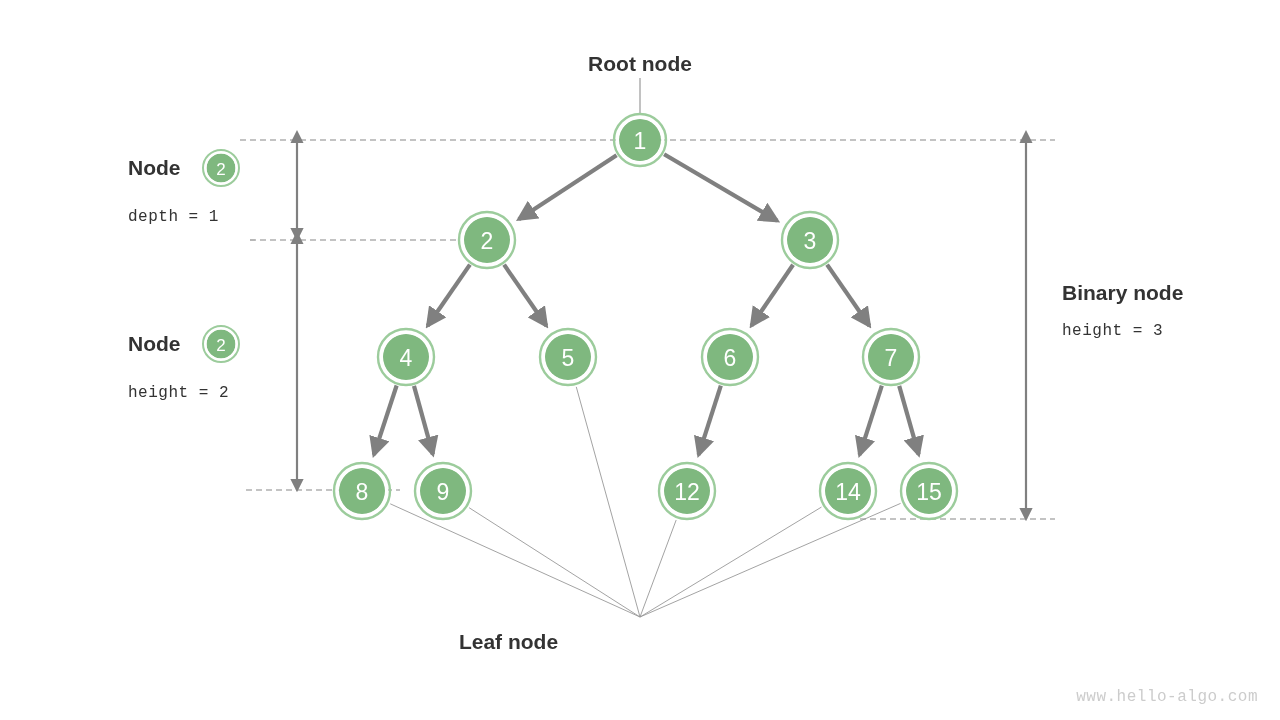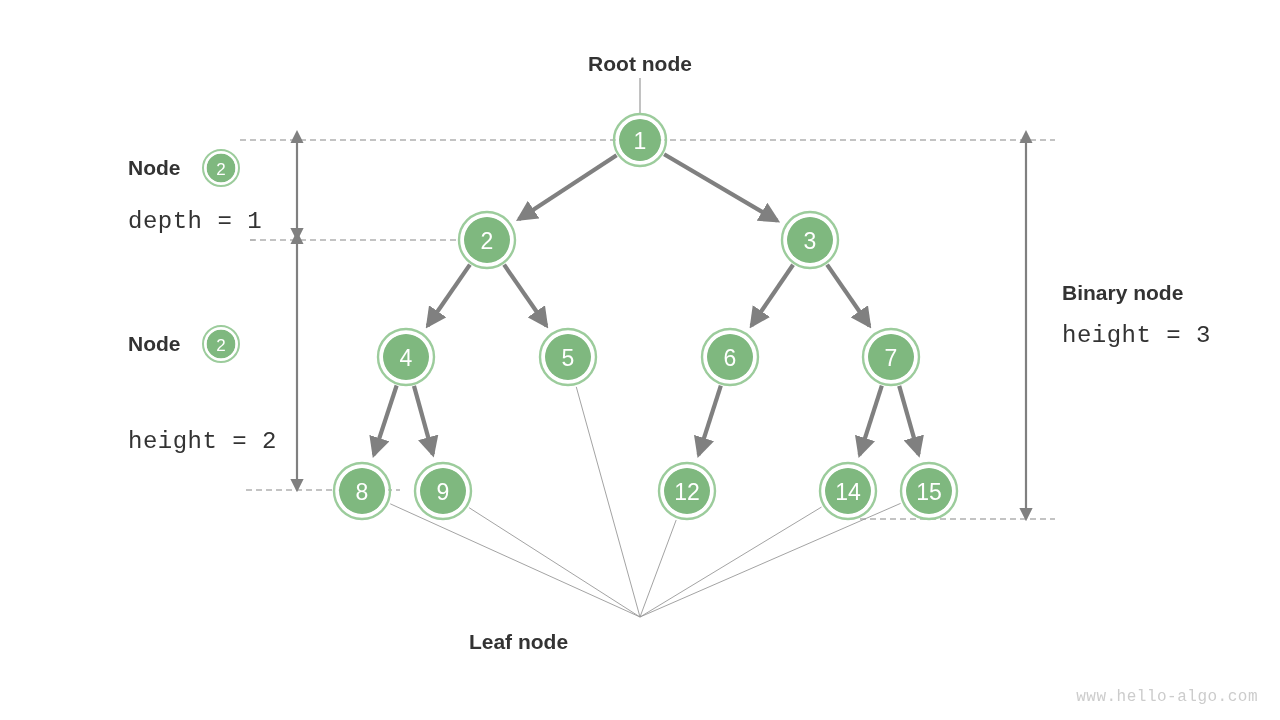--- a/index.html
+++ b/index.html
@@ -40,21 +40,21 @@
     position: absolute;
     font-family: "Liberation Sans", sans-serif;
     font-weight: bold;
     font-size: 21px;
     color: #333333;
     white-space: nowrap;
   }
   .label-mono {
     position: absolute;
     font-family: "Liberation Mono", monospace;
-    font-size: 24px;
+    font-size: 16px;
     color: #333333;
     white-space: nowrap;
     letter-spacing: 0.5px;
   }
   .watermark {
     position: absolute;
     right: 22px;
     bottom: 14px;
     font-family: "Liberation Mono", monospace;
     font-size: 16px;
@@ -200,26 +200,26 @@
           <circle cx="221" cy="344" r="14.5" fill="#7fb87f"></circle>
           <circle cx="221" cy="344" r="15.6" fill="none" stroke="#ffffff" stroke-width="2.2"></circle>
           <circle cx="221" cy="344" r="18" fill="none" stroke="#9ccc9c" stroke-width="2"></circle>
           <text x="221" y="345" class="badge-text">2</text>
         </g>
       </g>
   </svg>
 
   <div class="label-bold" id="root-node-label" style="left: 0px; top: 52px; width: 1280px; text-align: center; transform: translateX(0px);">Root node</div>
 
-  <div class="label-bold" id="leaf-node-label" style="left: 10px; top: 630px; width: 1017px; text-align: center; transform: translateX(0px);">Leaf node</div>
+  <div class="label-bold" id="leaf-node-label" style="left: 0px; top: 630px; width: 1017px; text-align: center; transform: translateX(0px);">Leaf node</div>
 
   <div class="label-bold" id="left-depth-label" style="left: 128px; top: 156px;">Node</div>
   <div class="label-mono" id="left-depth-detail" style="left: 128px; top: 208px;">depth = 1</div>
 
   <div class="label-bold" id="left-height-label" style="left: 128px; top: 332px;">Node</div>
-  <div class="label-mono" id="left-height-detail" style="left: 128px; top: 384px; margin-top: 44px;">height = 2</div>
+  <div class="label-mono" id="left-height-detail" style="left: 128px; top: 384px;">height = 2</div>
 
   <div class="label-bold" id="right-height-label" style="left: 1062px; top: 281px;">Binary node</div>
   <div class="label-mono" id="right-height-detail" style="left: 1062px; top: 316px; margin-top: 6px;">height = 3</div>
 
   <div class="watermark">www.hello-algo.com</div>
 
 </div>
 
 </body></html>

